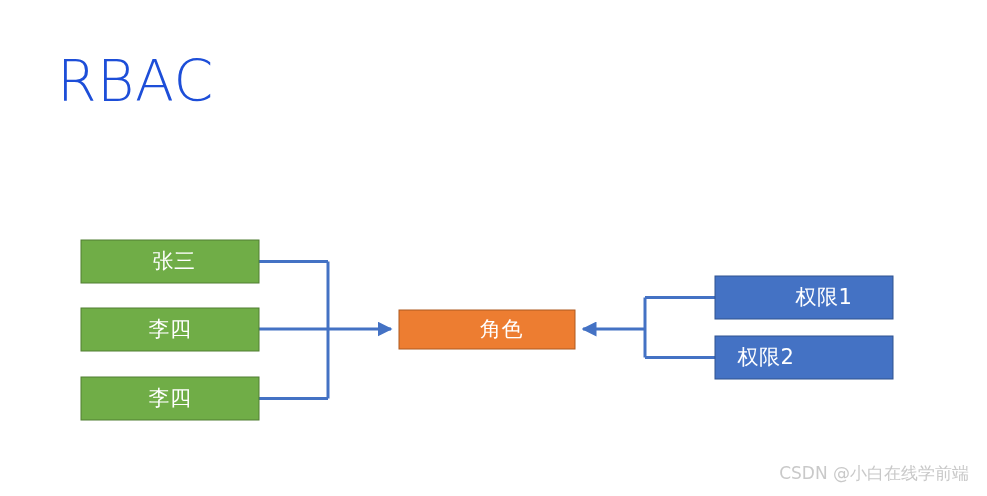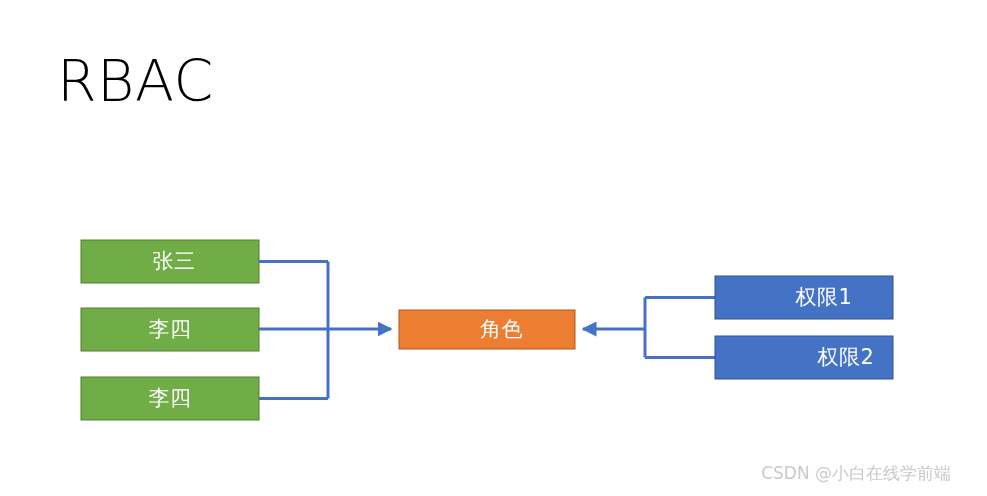--- a/index.html
+++ b/index.html
@@ -24,21 +24,21 @@
     background: #ffffff;
   }
 
   #slide-title {
     position: absolute;
     left: 57px;
     top: 48px;
     font-size: 57px;
     line-height: 66px;
     font-weight: 300;
-    color: #000000;
+    color: #1d4ed8;
     letter-spacing: 0.5px;
     white-space: nowrap;
     font-family: "DejaVu Sans", "Liberation Sans", sans-serif;
   }
 
   #diagram {
     position: absolute;
     left: 0;
     top: 0;
     width: 987px;
@@ -54,21 +54,21 @@
     font-size: 21px;
     line-height: 1;
     letter-spacing: 0.5px;
     white-space: nowrap;
     font-family: "DejaVu Sans", "Liberation Sans", sans-serif;
     pointer-events: none;
   }
 
   #watermark {
     position: absolute;
-    right: 36px;
+    right: 18px;
     bottom: 12px;
     font-size: 17px;
     line-height: 22px;
     color: #c9c9c9;
     white-space: nowrap;
     font-family: "DejaVu Sans", "Liberation Sans", sans-serif;
   }
 </style>
 </head>
 <body>
@@ -117,17 +117,17 @@
     </g>
   </svg>
 
   <div class="node-label" style="left:81px; top:240px; width:186px; height:43px;">张三</div>
   <div class="node-label" style="left:81px; top:308px; width:178px; height:43px;">李四</div>
   <div class="node-label" style="left:81px; top:377px; width:178px; height:43px;">李四</div>
 
   <div class="node-label" style="left:399px; top:310px; width:205px; height:39px;">角色</div>
 
   <div class="node-label" style="left:715px; top:276px; width:178px; height:43px;margin-left:20px;">权限1</div>
-  <div class="node-label" style="left:757px; top:336px; width:178px; height:43px;">权限2</div>
+  <div class="node-label" style="left:677px; top:336px; width:178px; height:43px;">权限2</div>
 
   <div id="watermark">CSDN @小白在线学前端</div>
 
 </div>
 
 </body></html>

